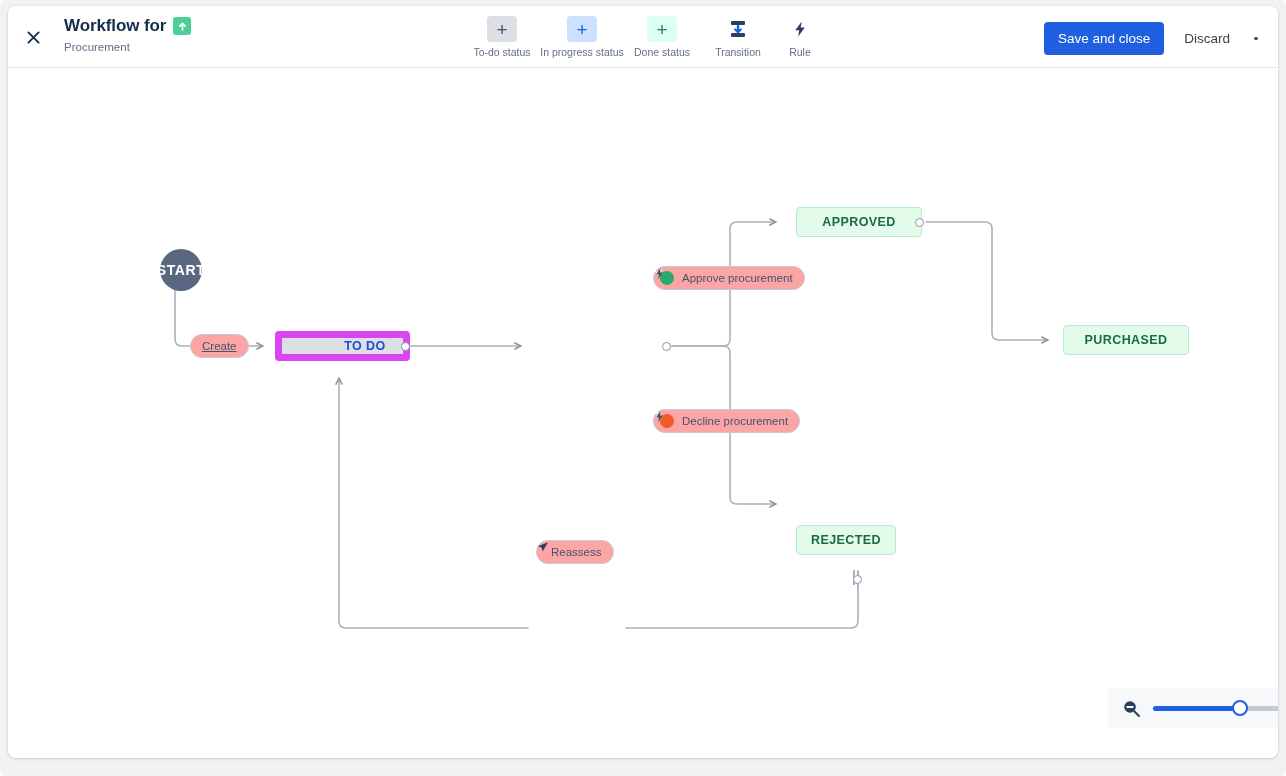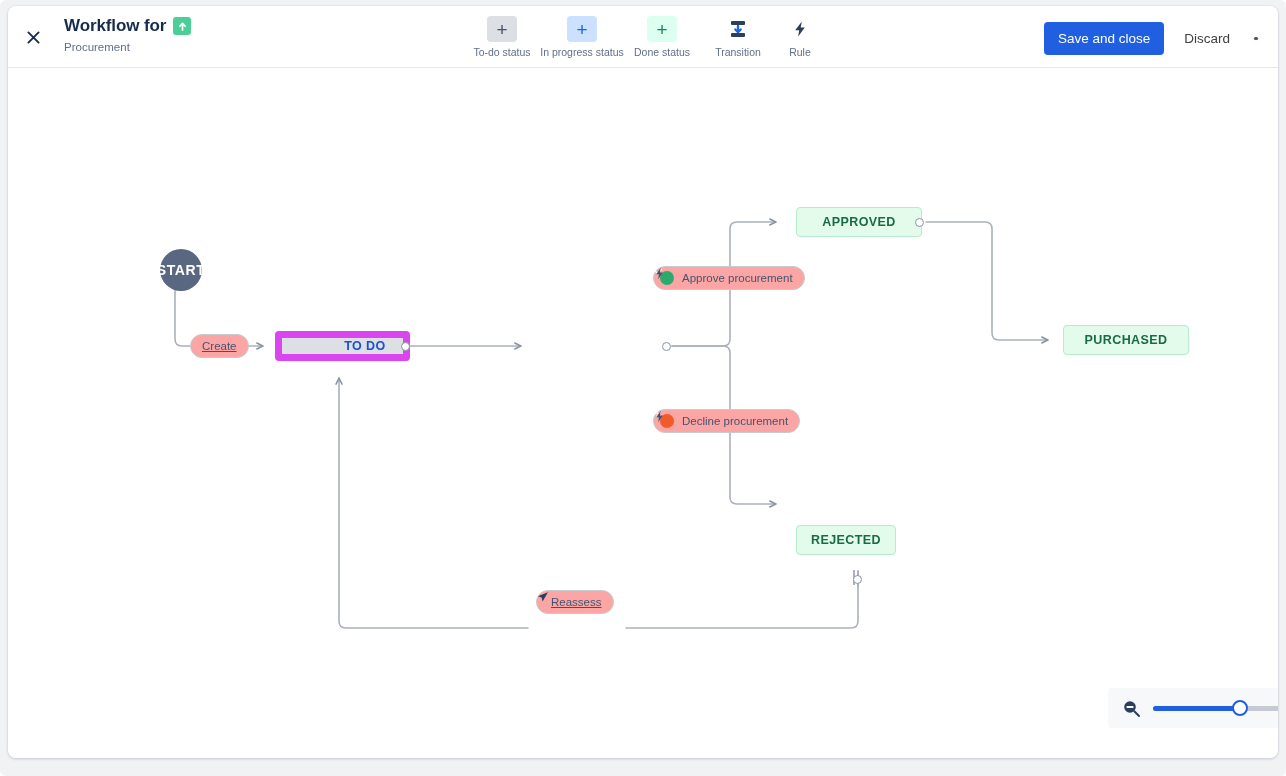--- a/index.html
+++ b/index.html
@@ -454,21 +454,21 @@
           </svg>
         </span>
         <span class="bolt-ico">
           <svg width="11" height="13" viewBox="0 0 11 13" aria-hidden="true">
             <path d="M6.7 0.8 L2.2 7.3 L4.9 7.3 L4.2 12.2 L8.8 5.4 L6 5.4 Z" fill="#44546f"></path>
           </svg>
         </span>
         <span class="pill-label">Decline procurement</span>
       </div>
 
-      <div class="pill" style="left:528px; top:522px; padding-left:9px;text-decoration:underline;">
+      <div class="pill" style="left:528px; top:472px; padding-left:9px;">
         <span class="plane-ico">
           <svg width="12" height="12" viewBox="0 0 12 12" aria-hidden="true">
             <path d="M11 1.2 L0.9 5.3 L4.6 6.6 L5.6 10.6 Z" fill="#2c3e5d"></path>
           </svg>
         </span>
         <span class="pill-label">Reassess</span>
       </div>
 
     </div>
 

